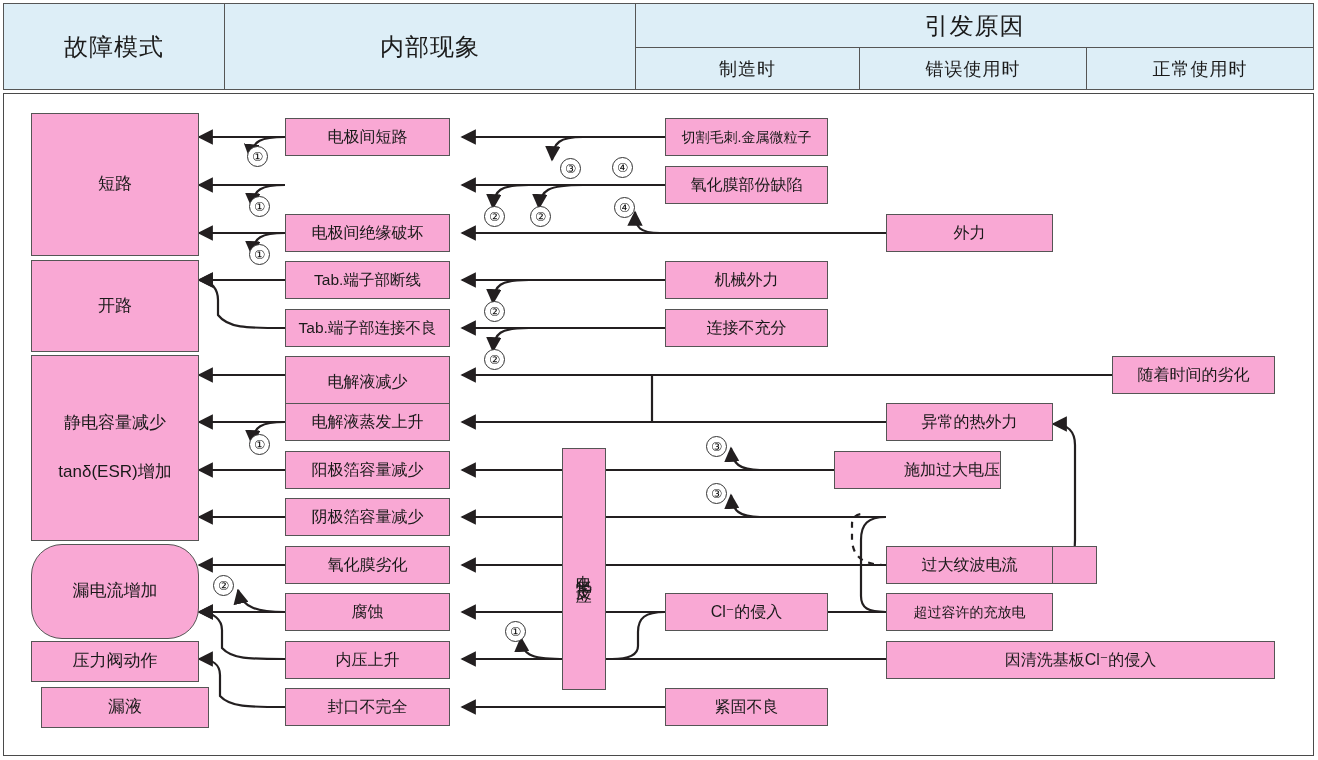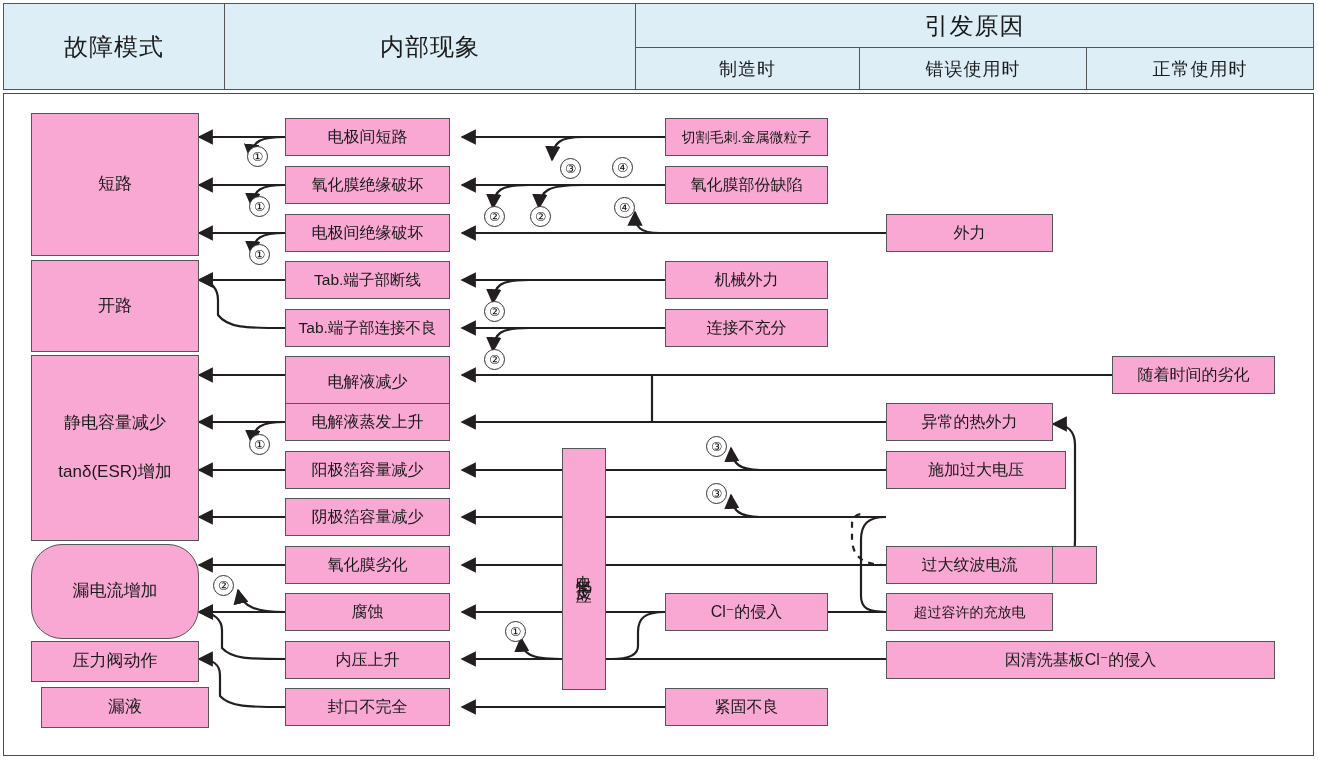--- a/index.html
+++ b/index.html
@@ -149,23 +149,20 @@
   <div class="nodebox col1" style="left:31px;top:641px;width:168px;height:41px;">
     <span>压力阀动作</span>
   </div>
   <div class="nodebox col1" style="left:41px;top:687px;width:168px;height:41px;">
     <span>漏液</span>
   </div>
 
   <div class="nodebox" style="left:285px;top:118px;width:165px;height:38px;">
     <span>电极间短路</span>
   </div>
-  <div class="nodebox" style="left:285px;top:166px;width:165px;height:38px;">
-    <span>氧化膜绝缘破坏</span>
-  </div>
   <div class="nodebox" style="left:285px;top:214px;width:165px;height:38px;">
     <span>电极间绝缘破坏</span>
   </div>
   <div class="nodebox" style="left:285px;top:261px;width:165px;height:38px;">
     <span class="tabtxt">Tab.端子部断线</span>
   </div>
   <div class="nodebox" style="left:285px;top:309px;width:165px;height:38px;">
     <span class="tabtxt">Tab.端子部连接不良</span>
   </div>
   <div class="nodebox" style="left:285px;top:356px;width:165px;height:51px;">
@@ -212,21 +209,21 @@
   <div class="nodebox" style="left:665px;top:593px;width:163px;height:38px;">
     <span>Cl⁻的侵入</span>
   </div>
 
   <div class="nodebox" style="left:886px;top:214px;width:167px;height:38px;">
     <span>外力</span>
   </div>
   <div class="nodebox" style="left:886px;top:403px;width:167px;height:38px;">
     <span>异常的热外力</span>
   </div>
-  <div class="nodebox" style="left:886px;top:451px;width:180px;height:38px;">
+  <div class="nodebox" style="left:834px;top:451px;width:167px;height:38px;justify-content:flex-end;">
     <span>施加过大电压</span>
   </div>
   <div class="nodebox" style="left:930px;top:498px;width:167px;height:38px;margin-top:48px;">
     <span>施加逆电压</span>
   </div>
   <div class="nodebox" style="left:886px;top:546px;width:167px;height:38px;">
     <span>过大纹波电流</span>
   </div>
   <div class="nodebox" style="left:886px;top:593px;width:167px;height:38px;">
     <span class="smalltxt">超过容许的充放电</span>

